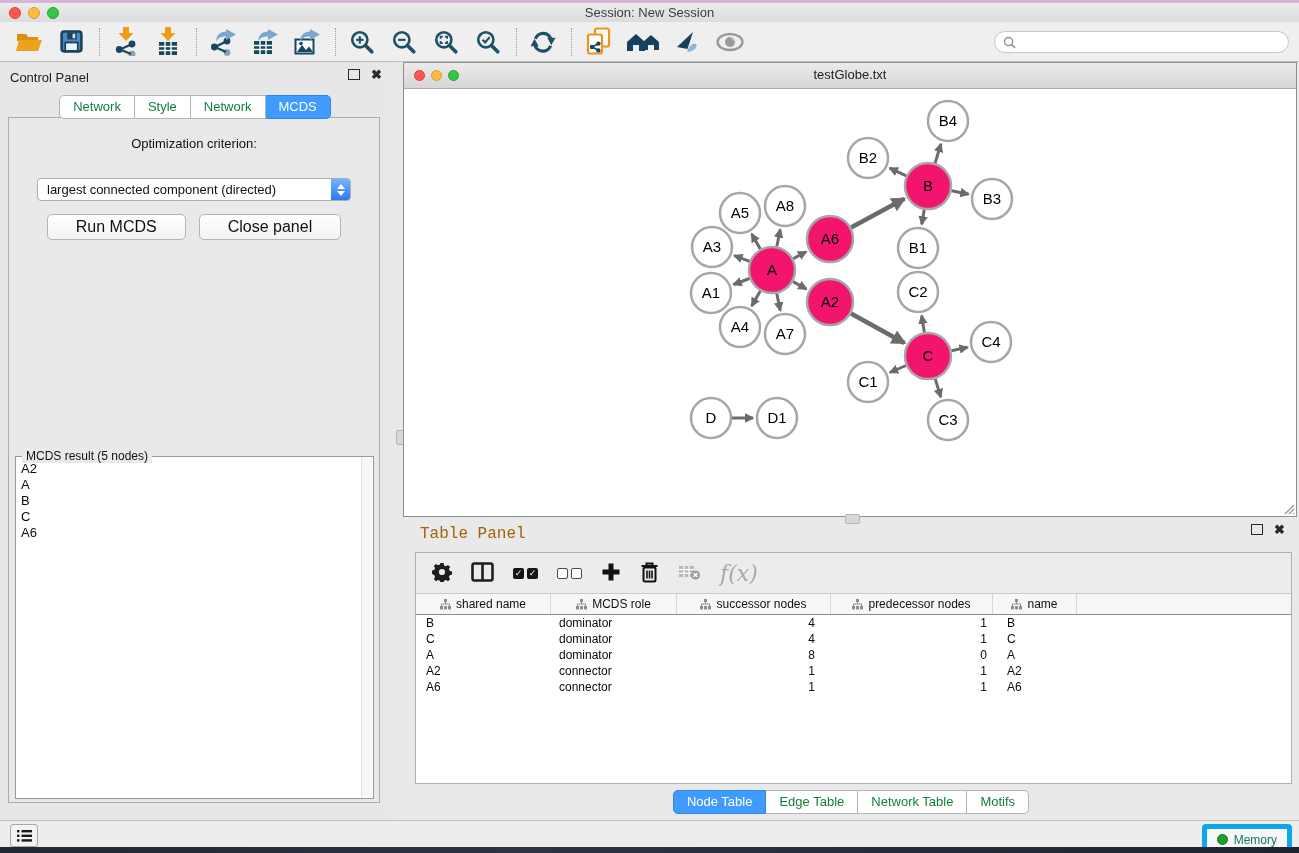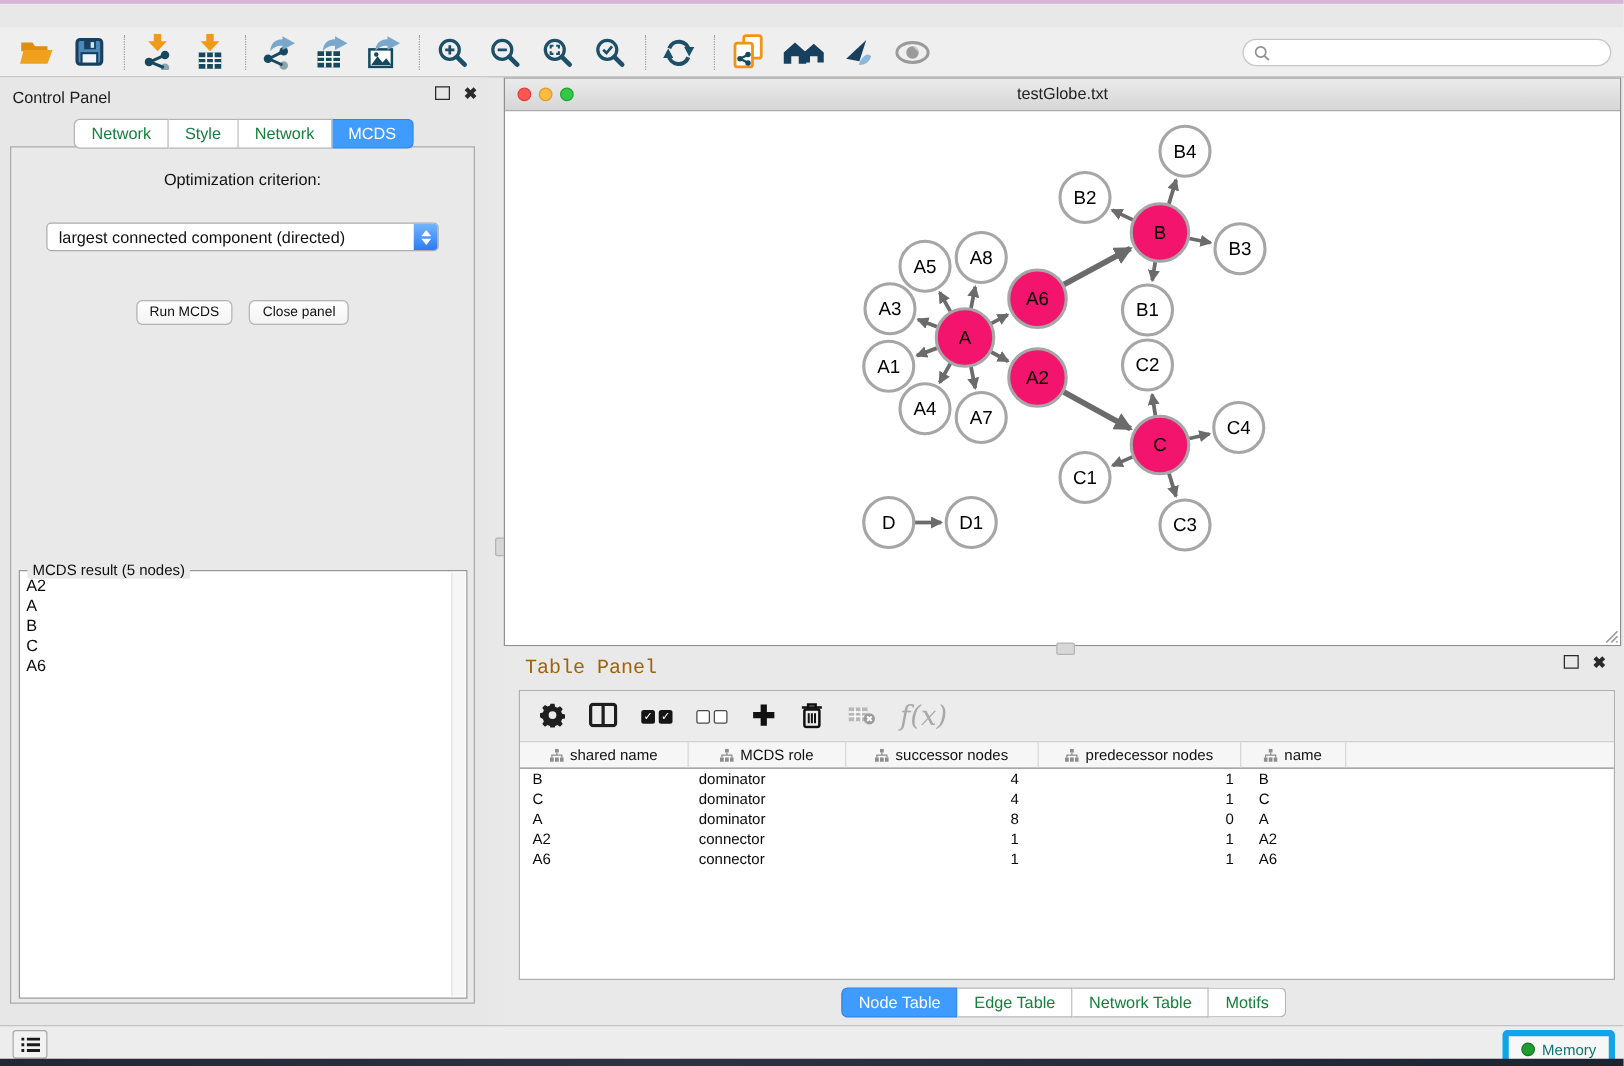--- a/index.html
+++ b/index.html
@@ -35,21 +35,21 @@
   .seg:last-child{border-radius:0 5px 5px 0;}
   .seg.sel{background:#3f9bfd;border-color:#2f86e8;color:#fff;}
   .cp-content{position:absolute;left:8px;top:55px;width:372px;height:686px;border:1px solid #ababab;background:#e9e9e9;box-sizing:border-box;}
   .opt-label{margin-top:18px;text-align:center;font-size:13px;color:#111;}
   .select{position:relative;margin:27px auto 0 auto;width:314px;height:23px;background:#fff;border:1px solid #adadad;border-radius:4px;box-sizing:border-box;}
   .select .val{position:absolute;left:9px;top:3px;font-size:13px;color:#111;white-space:nowrap;}
   .stepper{position:absolute;right:0;top:0;width:19px;height:21px;border-radius:0 3px 3px 0;background:linear-gradient(#72b4fb,#2d7bf5);display:flex;flex-direction:column;align-items:center;justify-content:center;gap:2px;}
   .tri-up{width:0;height:0;border-left:4px solid transparent;border-right:4px solid transparent;border-bottom:5px solid #fff;}
   .tri-dn{width:0;height:0;border-left:4px solid transparent;border-right:4px solid transparent;border-top:5px solid #fff;}
   .cp-buttons{margin-top:13px;display:flex;justify-content:center;gap:13px;}
-  .mbtn{background:linear-gradient(#ffffff,#f3f3f3);border:1px solid #b4b4b4;border-radius:5px;padding:3px 10px;font-size:11px;color:#111;font-family:"Liberation Sans",sans-serif;margin-top:26px;}
+  .mbtn{background:linear-gradient(#ffffff,#f3f3f3);border:1px solid #b4b4b4;border-radius:5px;padding:3px 28px;font-size:16px;color:#111;font-family:"Liberation Sans",sans-serif;}
   .groupbox{position:absolute;left:6px;top:338px;width:359px;height:343px;border:1px solid #989898;background:#fff;box-sizing:border-box;}
   .gb-legend{position:absolute;top:-8px;left:6px;background:#e9e9e9;padding:0 4px;font-size:12px;color:#111;}
   .mcds-list{position:absolute;left:1px;top:4px;right:12px;bottom:1px;overflow:hidden;}
   .mcds-item{font-size:13px;line-height:16px;padding-left:4px;color:#0b0b0b;}
   .gb-scroll{position:absolute;right:1px;top:1px;bottom:1px;width:10px;background:#f6f6f6;border-left:1px solid #e2e2e2;}
 
   
   .v-grip{position:absolute;left:396px;top:430px;width:9px;height:13px;background:#d7d7d7;border:1px solid #b3b3b3;border-radius:2px;}
   .h-grip{position:absolute;left:845px;top:514px;width:13px;height:8px;background:#d7d7d7;border:1px solid #b3b3b3;border-radius:2px;z-index:5;}
 
@@ -90,20 +90,28 @@
   .mem-btn{position:absolute;right:7px;top:3px;height:21px;background:#f7f7f7;border:5px solid #0ea5e9;border-radius:4px;display:flex;align-items:center;gap:6px;padding:0 10px;font-size:12px;color:#0f766e;}
   .mem-dot{width:11px;height:11px;border-radius:50%;background:#1f9d31;border:1px solid #157723;box-sizing:border-box;}
   .desktop-strip{position:absolute;left:0;top:847px;width:100%;height:6px;background:linear-gradient(90deg,#202833,#2c3442 40%,#1d2430);}
 </style>
 </head>
 <body>
 
 <div class="app">
   <div class="mac-strip"></div>
 
+  <div class="titlebar">
+    <div class="lights">
+      <span class="light l-red"></span>
+      <span class="light l-yel"></span>
+      <span class="light l-grn"></span>
+    </div>
+    <div class="title">Session: New Session</div>
+  </div>
 
   <div class="toolbar">
     <span class="tbtn">
       <svg width="28" height="24" viewBox="0 0 28 24">
         <path d="M2 4 h9 l2 3 h10 v4 H2 z" fill="#dd8f10"></path>
           <path d="M4 10 h23 l-4 11 H1 z" fill="#efa11e"></path>
       </svg>
     </span>
     <span class="tbtn">
       <svg width="25" height="25" viewBox="0 0 24 24">

